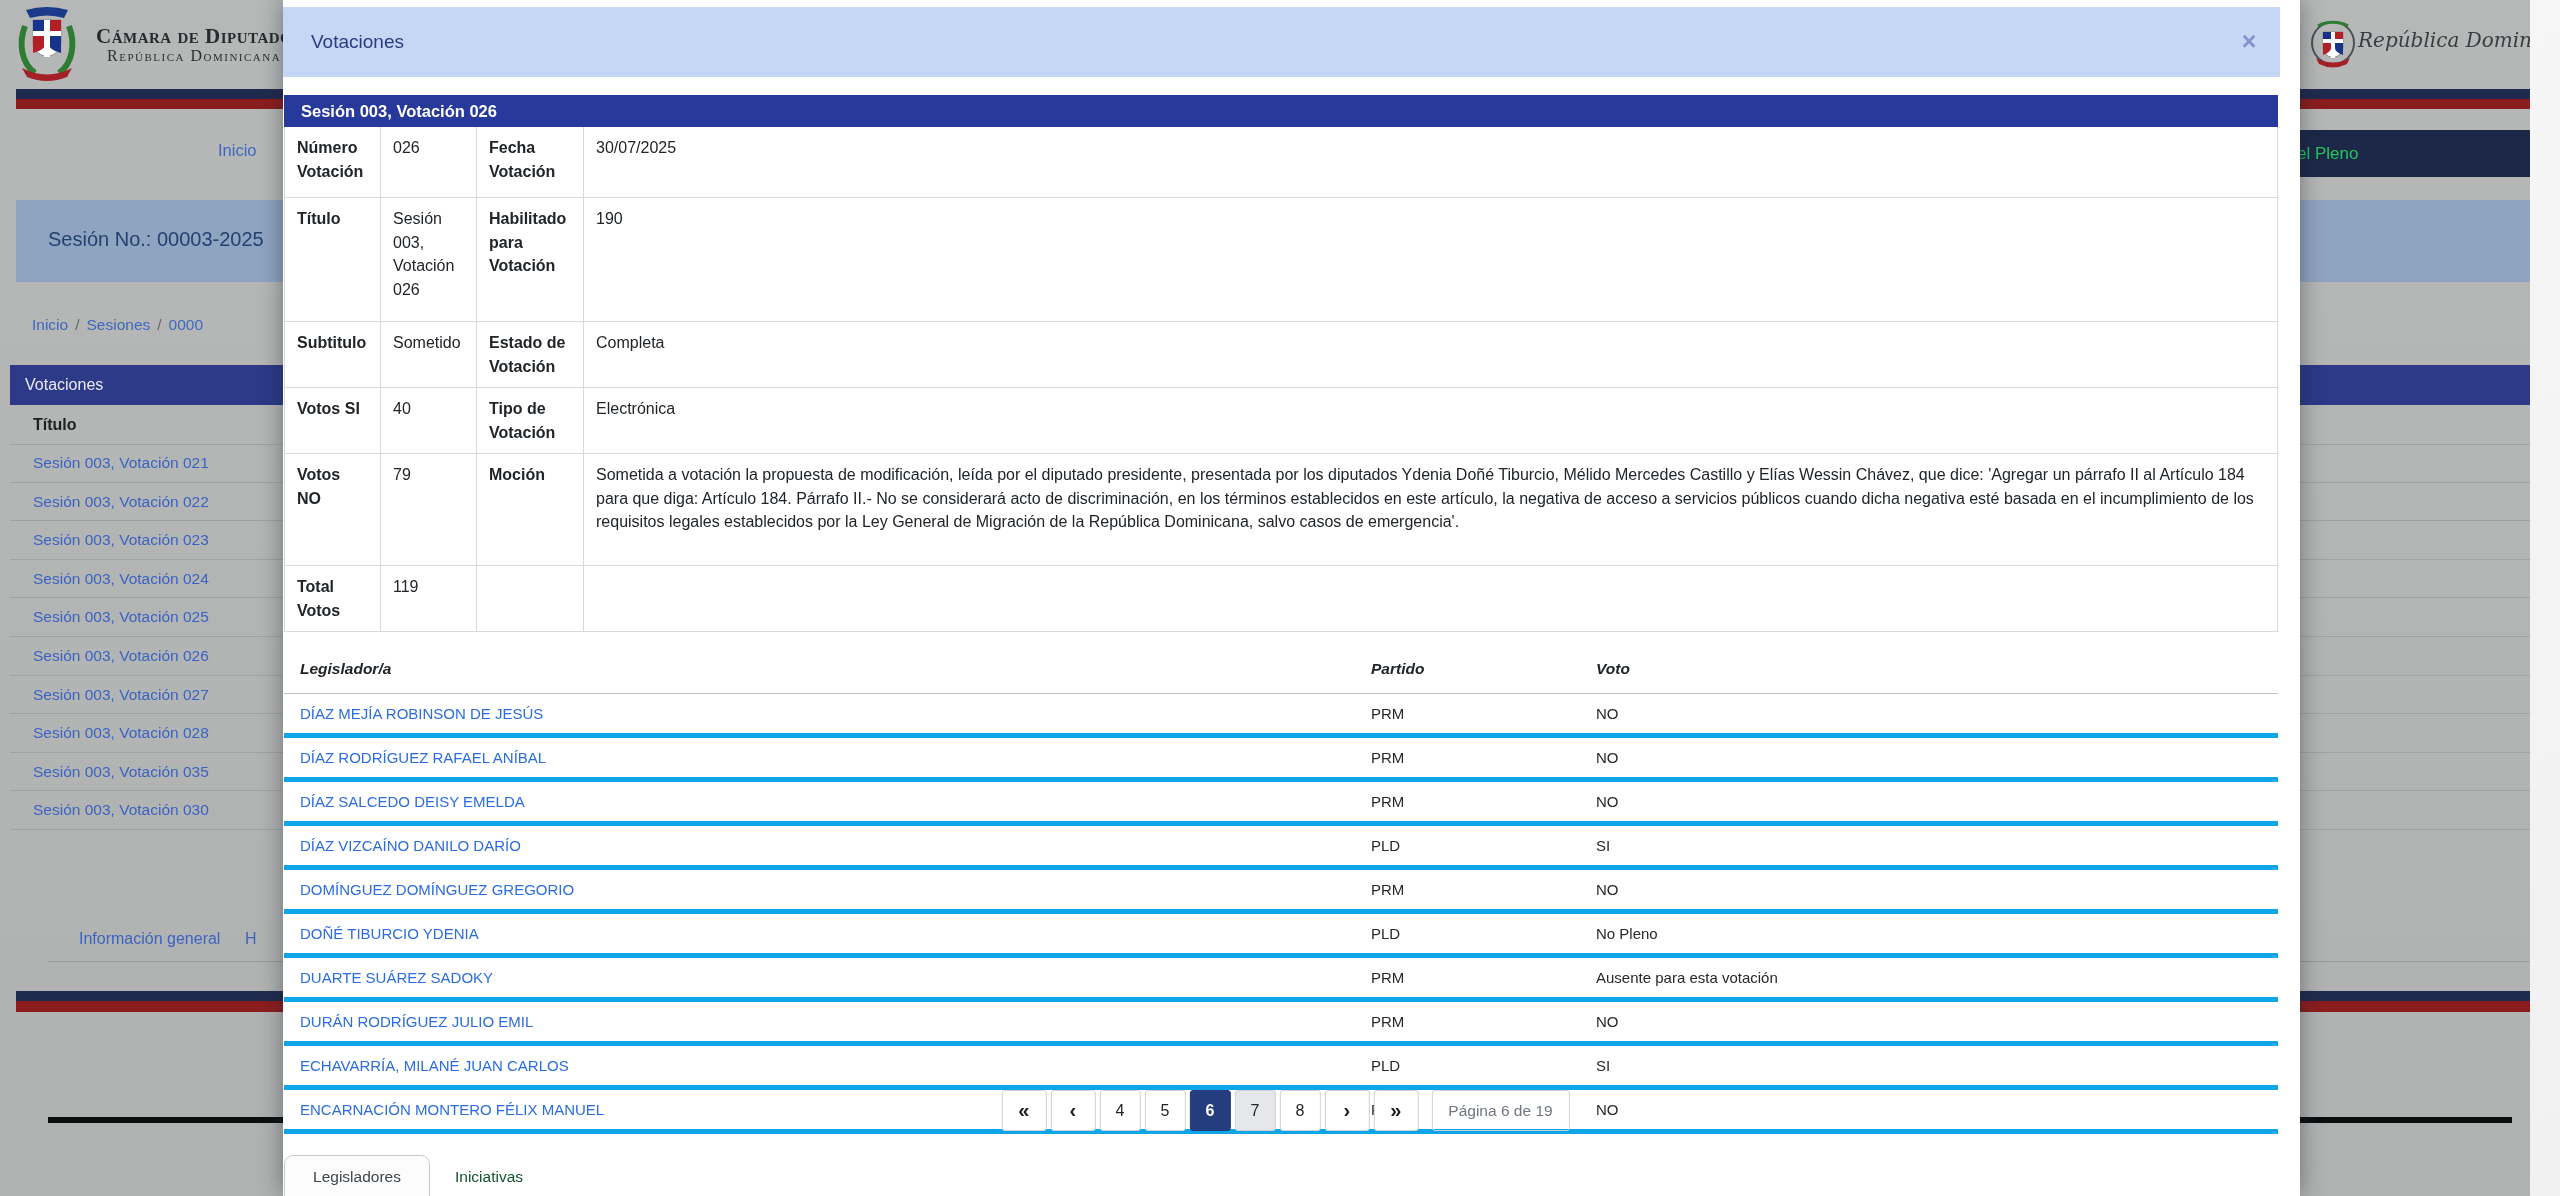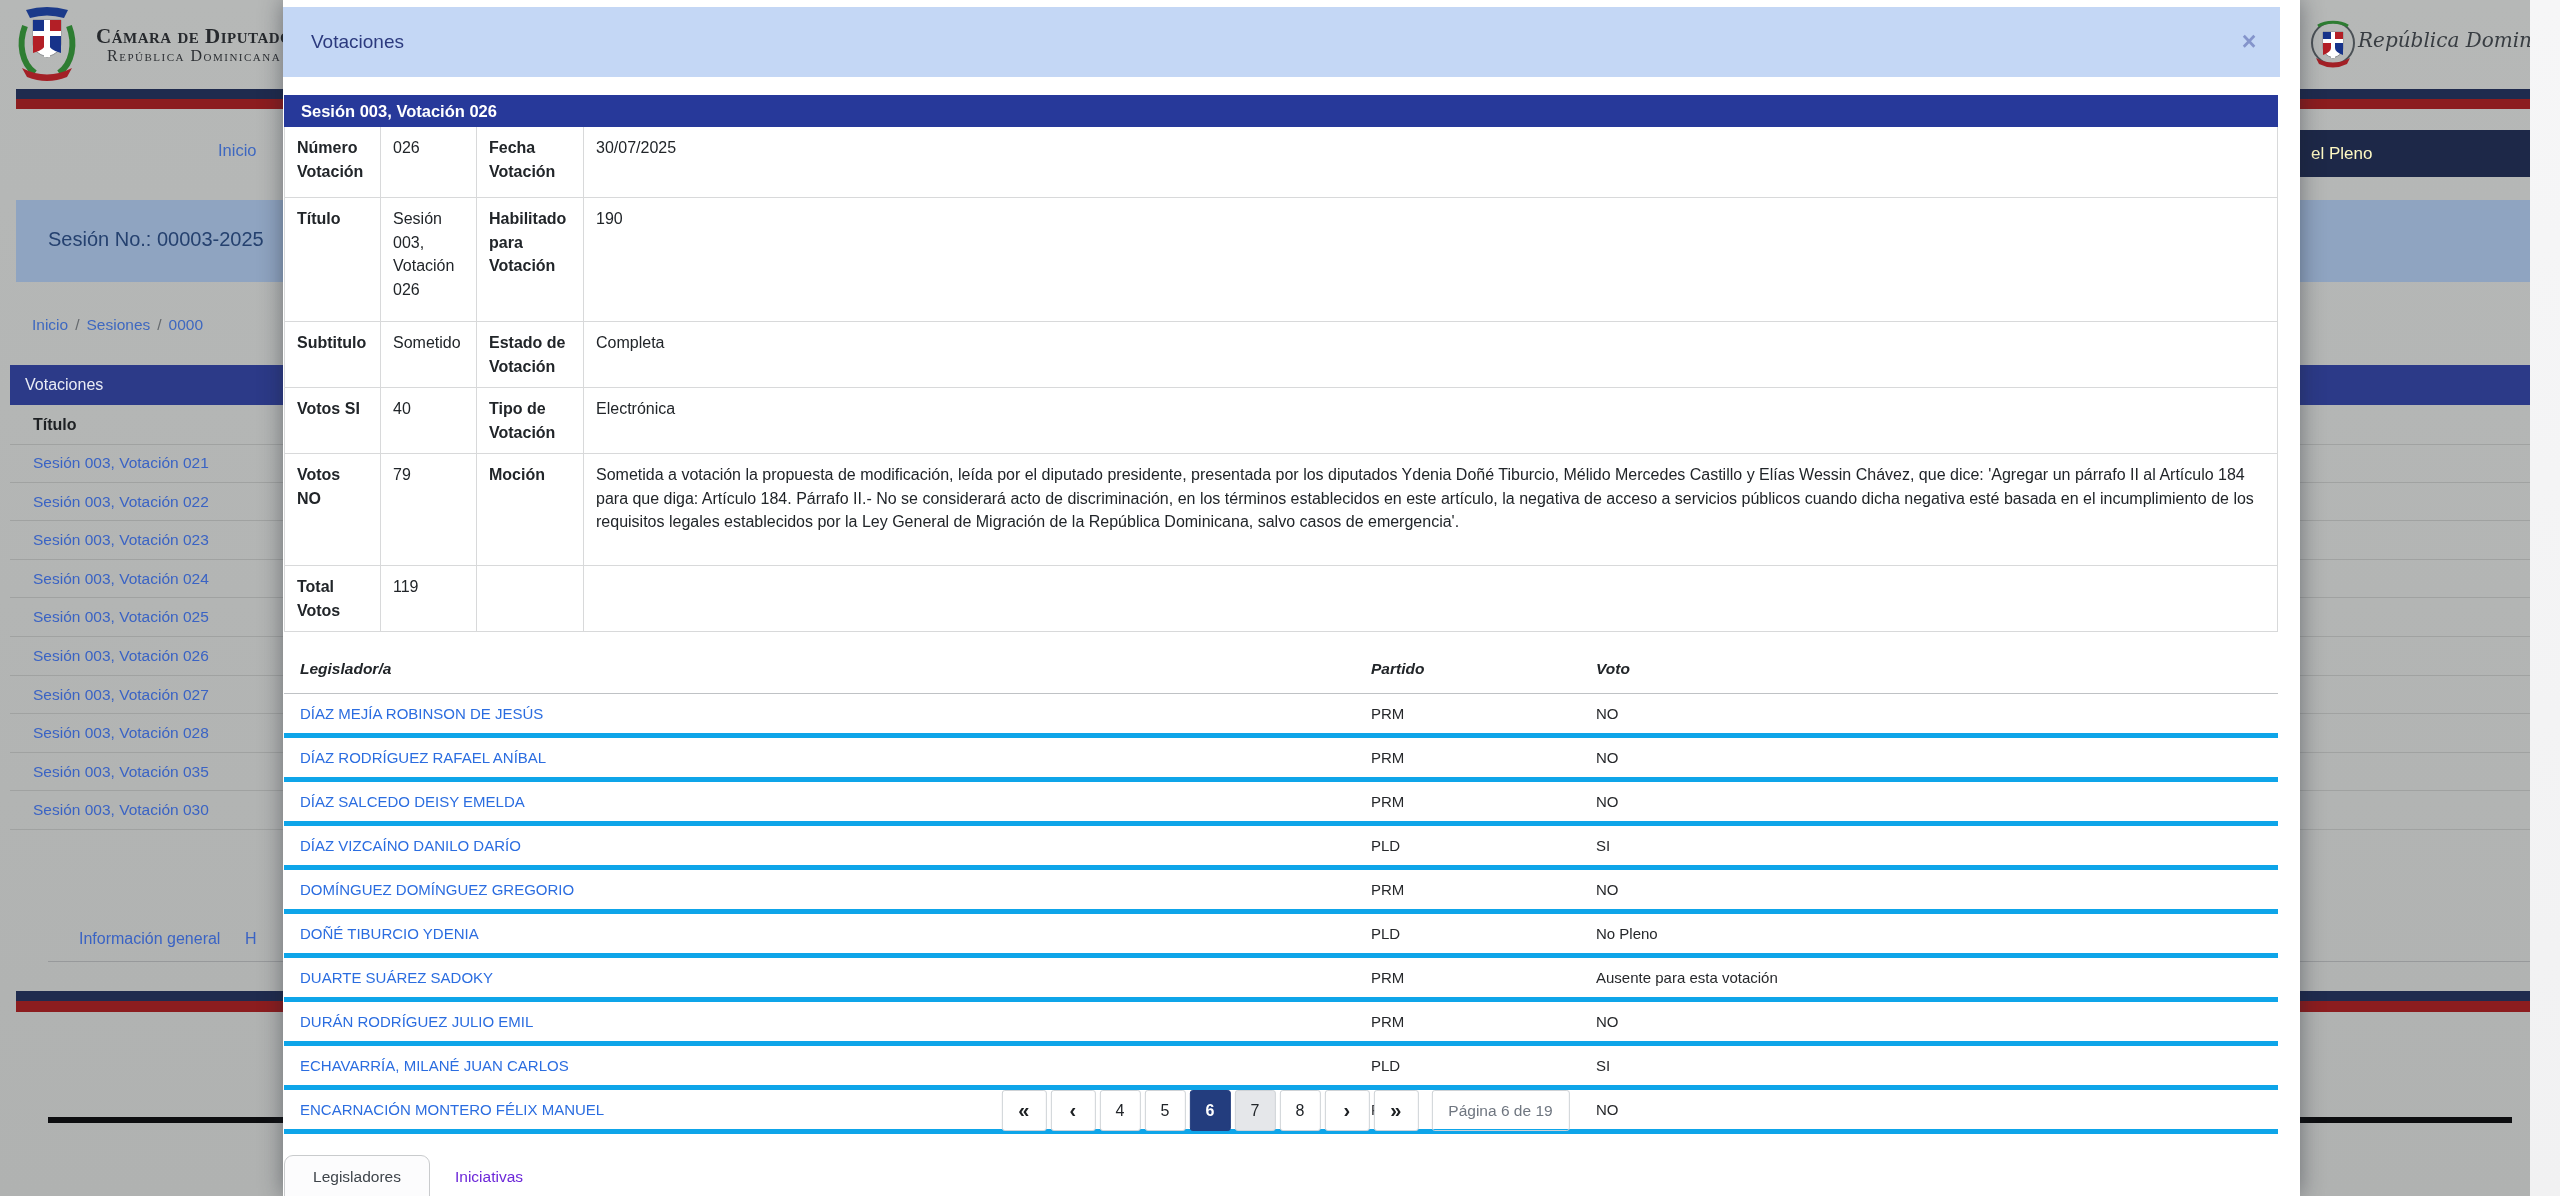--- a/index.html
+++ b/index.html
@@ -9,21 +9,21 @@
   
   .bg{position:absolute;left:0;top:0;width:2530px;height:1196px;background:linear-gradient(180deg,#b6b8b7,#b0b2b1);}
   .bg .abs{position:absolute;}
   .brand1{left:96px;top:24px;font-family:"Liberation Serif",serif;font-weight:bold;font-variant:small-caps;font-size:21px;letter-spacing:.5px;color:#26292d;white-space:nowrap;}
   .brand2{left:107px;top:47px;font-family:"Liberation Serif",serif;font-variant:small-caps;font-size:16px;letter-spacing:1.5px;color:#2c2f33;white-space:nowrap;}
   .stripe{left:16px;width:2514px;height:10px;}
   .stripe.navy{top:89px;background:#1f2b4e;}
   .stripe.red{top:99px;background:#8c1d1f;}
   .top-nav-link{left:218px;top:141px;font-size:16.5px;color:#3e68c0;white-space:nowrap;}
   .pleno-band{left:2150px;top:130px;width:380px;height:47px;background:#1d2848;}
-  .pleno-band span{position:absolute;left:161px;line-height:47px;font-size:17px;color:#fef9c3;white-space:nowrap;}
+  .pleno-band span{position:absolute;left:147px;line-height:47px;font-size:17px;color:#22c55e;white-space:nowrap;}
   .session-band{left:16px;top:200px;width:2514px;height:82px;background:#8fa4c1;}
   .session-band span{position:absolute;left:32px;top:28px;font-size:20px;color:#25416f;white-space:nowrap;}
   .crumbs{left:32px;top:316px;font-size:15.5px;white-space:nowrap;}
   .crumbs .c-link{color:#3e68c0;}
   .crumbs .c-sep{color:#64686c;padding:0 7px;}
   .vot-band{left:10px;top:365px;width:2520px;height:40px;background:#2c3a88;}
   .vot-band span{position:absolute;left:15px;line-height:40px;font-size:16px;color:#e9ebf4;}
   .titulo-row{left:10px;top:405px;width:2520px;height:39px;border-bottom:1px solid #a0a2a1;}
   .titulo-row span{position:absolute;left:23px;line-height:39px;font-weight:bold;font-size:16px;color:#1d2023;}
   .side-list{left:10px;top:444px;width:2520px;}
@@ -56,21 +56,21 @@
   .lt td .nlink{color:#2b6de0;}
 
   .pager{position:absolute;top:1090px;left:50%;transform:translateX(-50%);margin-left:-6px;display:flex;gap:4px;height:41px;}
   .pbtn{min-width:41px;padding:0 5px;border:1px solid #ced2d6;border-radius:3px;background:#fff;display:flex;align-items:center;justify-content:center;font-size:16px;color:#212529;box-sizing:border-box;}
   .pbtn.arrow{font-weight:bold;font-size:20px;min-width:45px;color:#1d2023;}
   .pbtn.active{background:#233d7e;border-color:#233d7e;color:#fff;font-weight:bold;}
   .pbtn.hovered{background:#e5e7ea;}
   .pstatus{margin-left:9px;border:1px solid #ced2d6;border-radius:3px;display:flex;align-items:center;justify-content:center;color:#6f7680;font-size:15.5px;padding:0 16px;white-space:nowrap;box-sizing:border-box;}
 
   .tab-active{position:absolute;left:1px;top:1155px;width:146px;height:60px;background:#fcfcfd;border:1px solid #c9cbcd;border-radius:9px 9px 0 0;box-sizing:border-box;text-align:center;line-height:42px;font-size:15.5px;color:#3f454b;}
-  .tab-link{position:absolute;left:172px;top:1168px;font-size:15.5px;color:#6d28d9;white-space:nowrap;}
+  .tab-link{position:absolute;left:172px;top:1168px;font-size:15.5px;color:#14532d;white-space:nowrap;}
 
   .right-strip{position:absolute;left:2530px;top:0;width:30px;height:1196px;background:linear-gradient(180deg,#f6f6f7,#f1f1f2);}
 </style>
 </head>
 <body>
 
 <div class="stage">
 
   <div class="bg">
 

